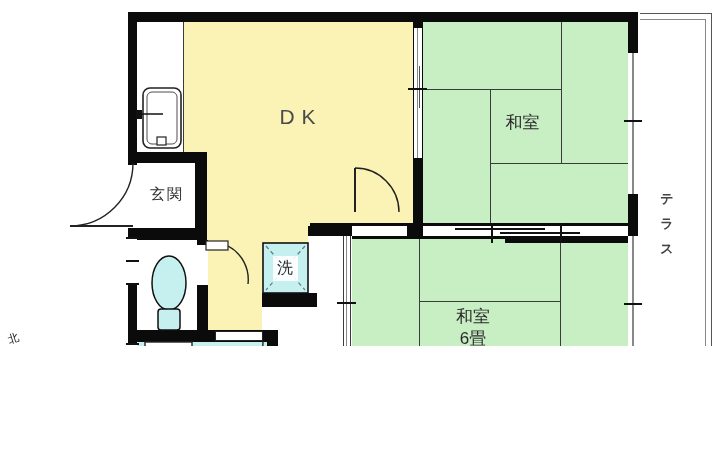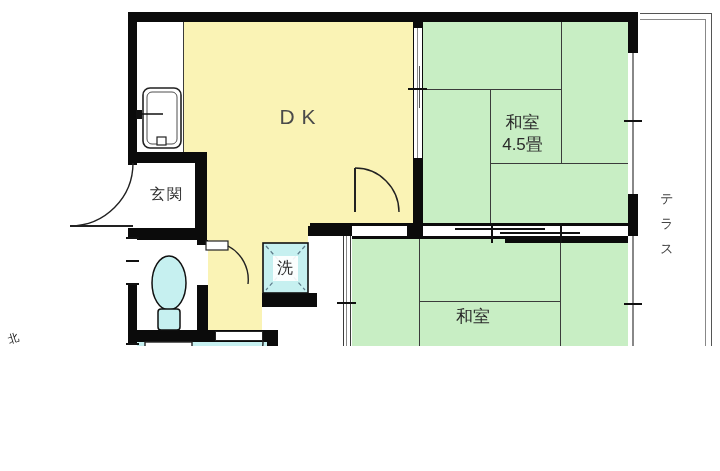--- a/index.html
+++ b/index.html
@@ -12,21 +12,21 @@
   .floor-dk{background:var(--dk);}
   .floor-tatami{background:var(--tatami);}
   .floor-water{background:var(--water);}
   .floor-white{background:#fff;}
   .wall{background:var(--wall);z-index:3;}
   .thin{background:var(--thin);z-index:2;}
   .open{background:#fff;z-index:4;}
   .glass{background:#888;z-index:5;}
   .tick{background:#111;z-index:5;}
   .lbl{position:absolute;z-index:8;color:#2a2a2a;}
-  .vtext{word-break:break-all;text-align:center;}
+  .vtext{word-break:break-all;text-align:center;font-weight:bold;}
   svg.overlay{position:absolute;left:0;top:0;z-index:6;}
   .ter{position:absolute;z-index:1;border-style:solid;border-left:none;background:transparent;}
 </style>
 </head>
 <body>
 
 <div class="plan">
 
   <div class="abs floor-dk" style="left:183px;top:22px;width:230px;height:204px;"></div>
   <div class="abs floor-dk" style="left:207px;top:226px;width:55px;height:105px;"></div>
@@ -152,25 +152,25 @@
     <line x1="77" y1="376" x2="89" y2="371" stroke="#111" stroke-width="1.3"></line>
     <line x1="27" y1="419" x2="37" y2="424" stroke="#111" stroke-width="1.3"></line>
     <polygon points="24,351 60,402 52,409" fill="#111"></polygon>
     <polygon points="55,400 79,428 69,444 45,411" fill="#111"></polygon>
   </svg>
 
   <div class="lbl" style="left:265px;top:105px;width:72px;text-align:center;font-size:21px;letter-spacing:7px;color:#4a4a4a;">DK</div>
 
   <div class="lbl" style="left:455px;top:112px;width:135px;text-align:center;font-size:17px;line-height:22px;">
     <div>和室</div>
-    <div>4.5畳</div>
   </div>
 
   <div class="lbl" style="left:408px;top:306px;width:130px;text-align:center;font-size:17px;line-height:22px;">
     <div>和室</div>
+    <div>6畳</div>
   </div>
 
   <div class="lbl" style="left:139px;top:185px;width:56px;text-align:center;font-size:15px;letter-spacing:2px;">玄関</div>
 
 
   <div class="lbl" style="left:277px;top:258px;font-size:16px;">洗</div>
 
   <div class="lbl vtext" style="left:659px;top:186px;width:16px;font-size:13px;line-height:25px;color:#444;">テラス</div>
 
   <div class="lbl" style="left:8px;top:331px;font-size:11px;color:#111;transform:rotate(-18deg);">北</div>

